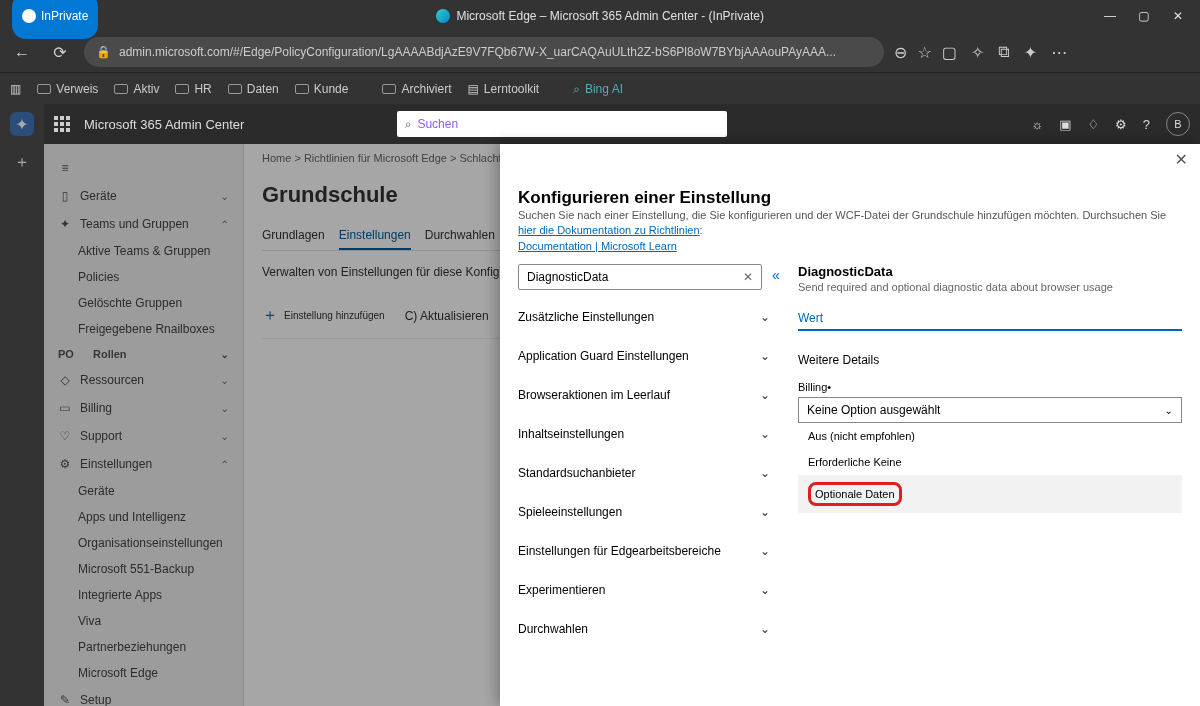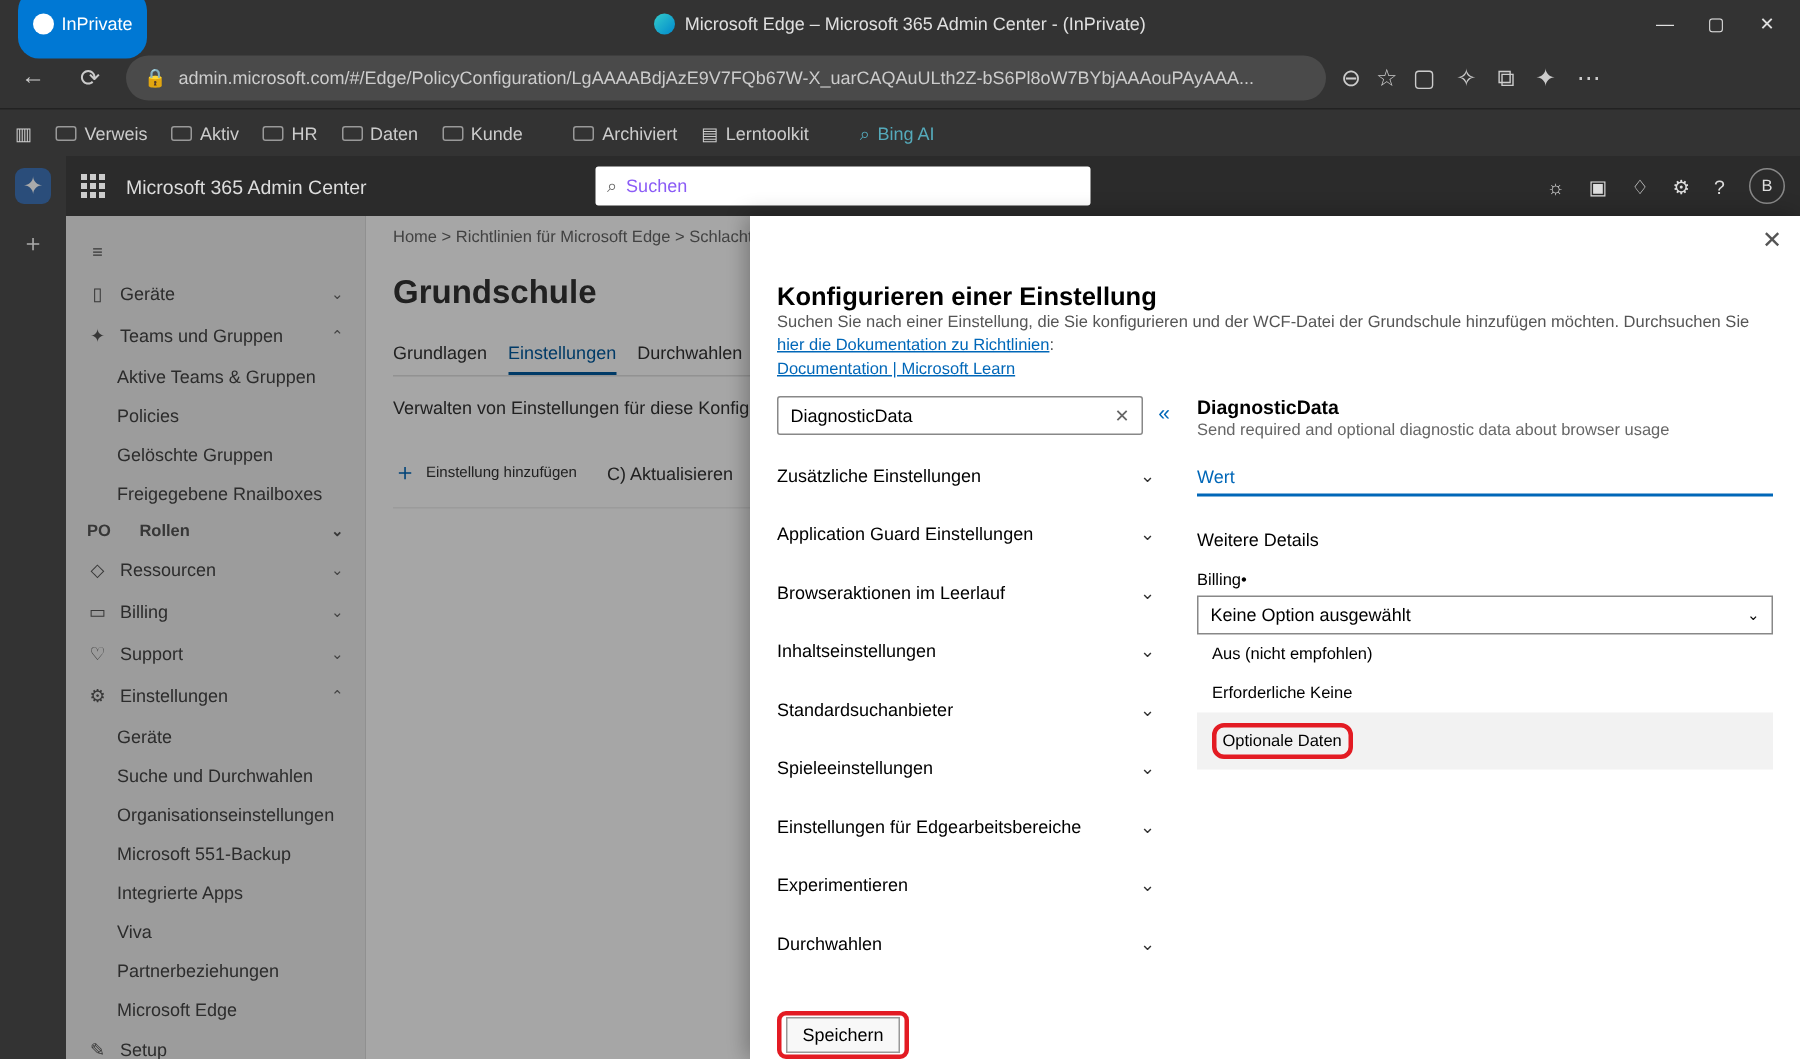--- a/index.html
+++ b/index.html
@@ -237,21 +237,21 @@
         <span class="nic">♡</span>
         <span>Support</span>
         <span class="chev">⌄</span>
       </div>
     <div class="nav-item">
         <span class="nic">⚙</span>
         <span>Einstellungen</span>
         <span class="chev">⌃</span>
       </div>
     <div class="nav-sub">Geräte</div>
-    <div class="nav-sub">Suche und Durchwahlen</div>
+    <div class="nav-sub">Apps und Intelligenz</div>
     <div class="nav-sub">Organisationseinstellungen</div>
     <div class="nav-sub">Microsoft 551-Backup</div>
     <div class="nav-sub">Integrierte Apps</div>
     <div class="nav-sub">Viva</div>
     <div class="nav-sub">Partnerbeziehungen</div>
     <div class="nav-sub">Microsoft Edge</div>
     <div class="nav-item">
         <span class="nic">✎</span>
         <span>Setup</span>
       </div>
@@ -330,25 +330,20 @@
               </div>
               <div class="category">
                 <span>Experimentieren</span>
                 <span class="exp">⌄</span>
               </div>
               <div class="category">
                 <span>Durchwahlen</span>
                 <span class="exp">⌄</span>
               </div>
             </div>
-          <div class="save-row">
-            <span class="hl-red">
-              <button class="save-btn">Speichern</button>
-            </span>
-          </div>
         </div>
 
         <div class="col-right">
           <div class="setting-title">DiagnosticData</div>
           <div class="setting-sub">Send required and optional diagnostic data about browser usage</div>
           <div class="right-tabs">
             <div class="right-tab active">Wert</div>
             <div class="right-tab">Weitere Details</div>
           </div>
           <div class="opt-label">Billing•</div>

